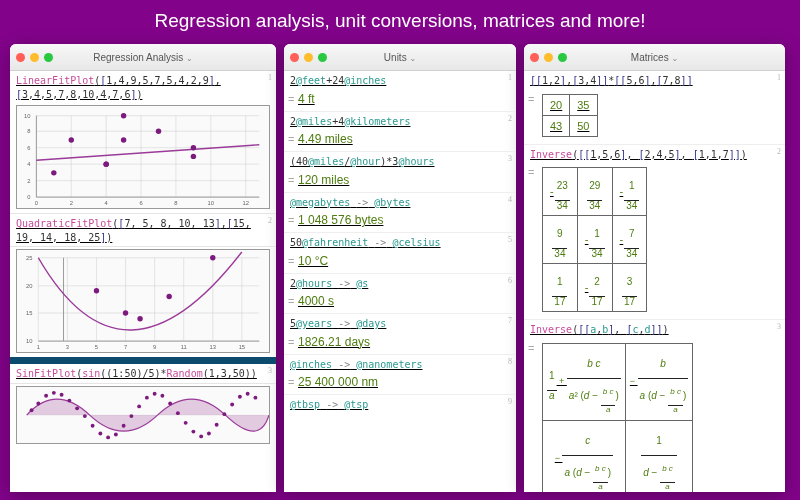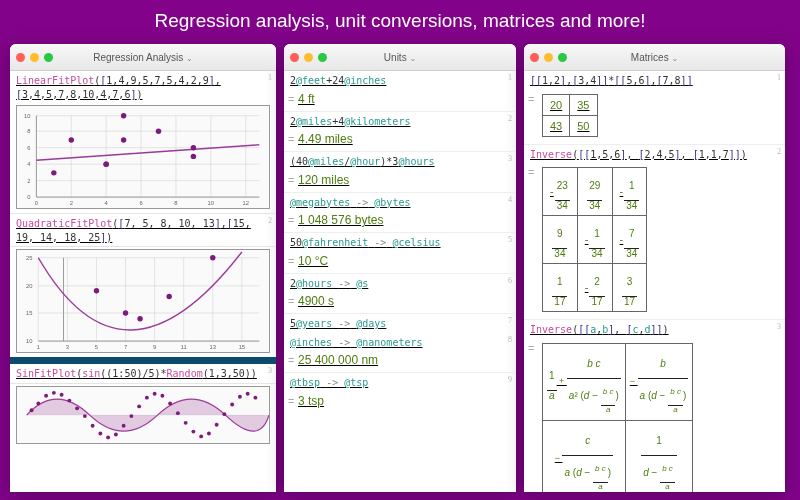--- a/index.html
+++ b/index.html
@@ -220,26 +220,26 @@
       <div class="out eq sep">4 ft</div>
       <div class="in">2<span class="unit">@miles</span>+4<span class="unit">@kilometers</span><span class="num">2</span></div>
       <div class="out eq sep">4.49 miles</div>
       <div class="in">(40<span class="unit">@miles</span>/<span class="unit">@hour</span>)*3<span class="unit">@hours</span><span class="num">3</span></div>
       <div class="out eq sep">120 miles</div>
       <div class="in"><span class="unit">@megabytes</span> <span class="arrow">-&gt;</span> <span class="unit">@bytes</span><span class="num">4</span></div>
       <div class="out eq sep">1 048 576 bytes</div>
       <div class="in">50<span class="unit">@fahrenheit</span> <span class="arrow">-&gt;</span> <span class="unit">@celsius</span><span class="num">5</span></div>
       <div class="out eq sep">10 °C</div>
       <div class="in">2<span class="unit">@hours</span> <span class="arrow">-&gt;</span> <span class="unit">@s</span><span class="num">6</span></div>
-      <div class="out eq sep">4900 s</div>
+      <div class="out eq sep">4000 s</div>
       <div class="in">5<span class="unit">@years</span> <span class="arrow">-&gt;</span> <span class="unit">@days</span><span class="num">7</span></div>
+      <div class="out eq sep">1826.21 days</div>
       <div class="in"><span class="unit">@inches</span> <span class="arrow">-&gt;</span> <span class="unit">@nanometers</span><span class="num">8</span></div>
       <div class="out eq sep">25 400 000 nm</div>
       <div class="in"><span class="unit">@tbsp</span> <span class="arrow">-&gt;</span> <span class="unit">@tsp</span><span class="num">9</span></div>
-      <div class="out eq">3 tsp</div>
     </div>
   </div>
 
   <div class="win win-right">
     <div class="titlebar">
       <div class="dots">
         <div class="dot r"></div>
         <div class="dot y"></div>
         <div class="dot g"></div>
       </div>

